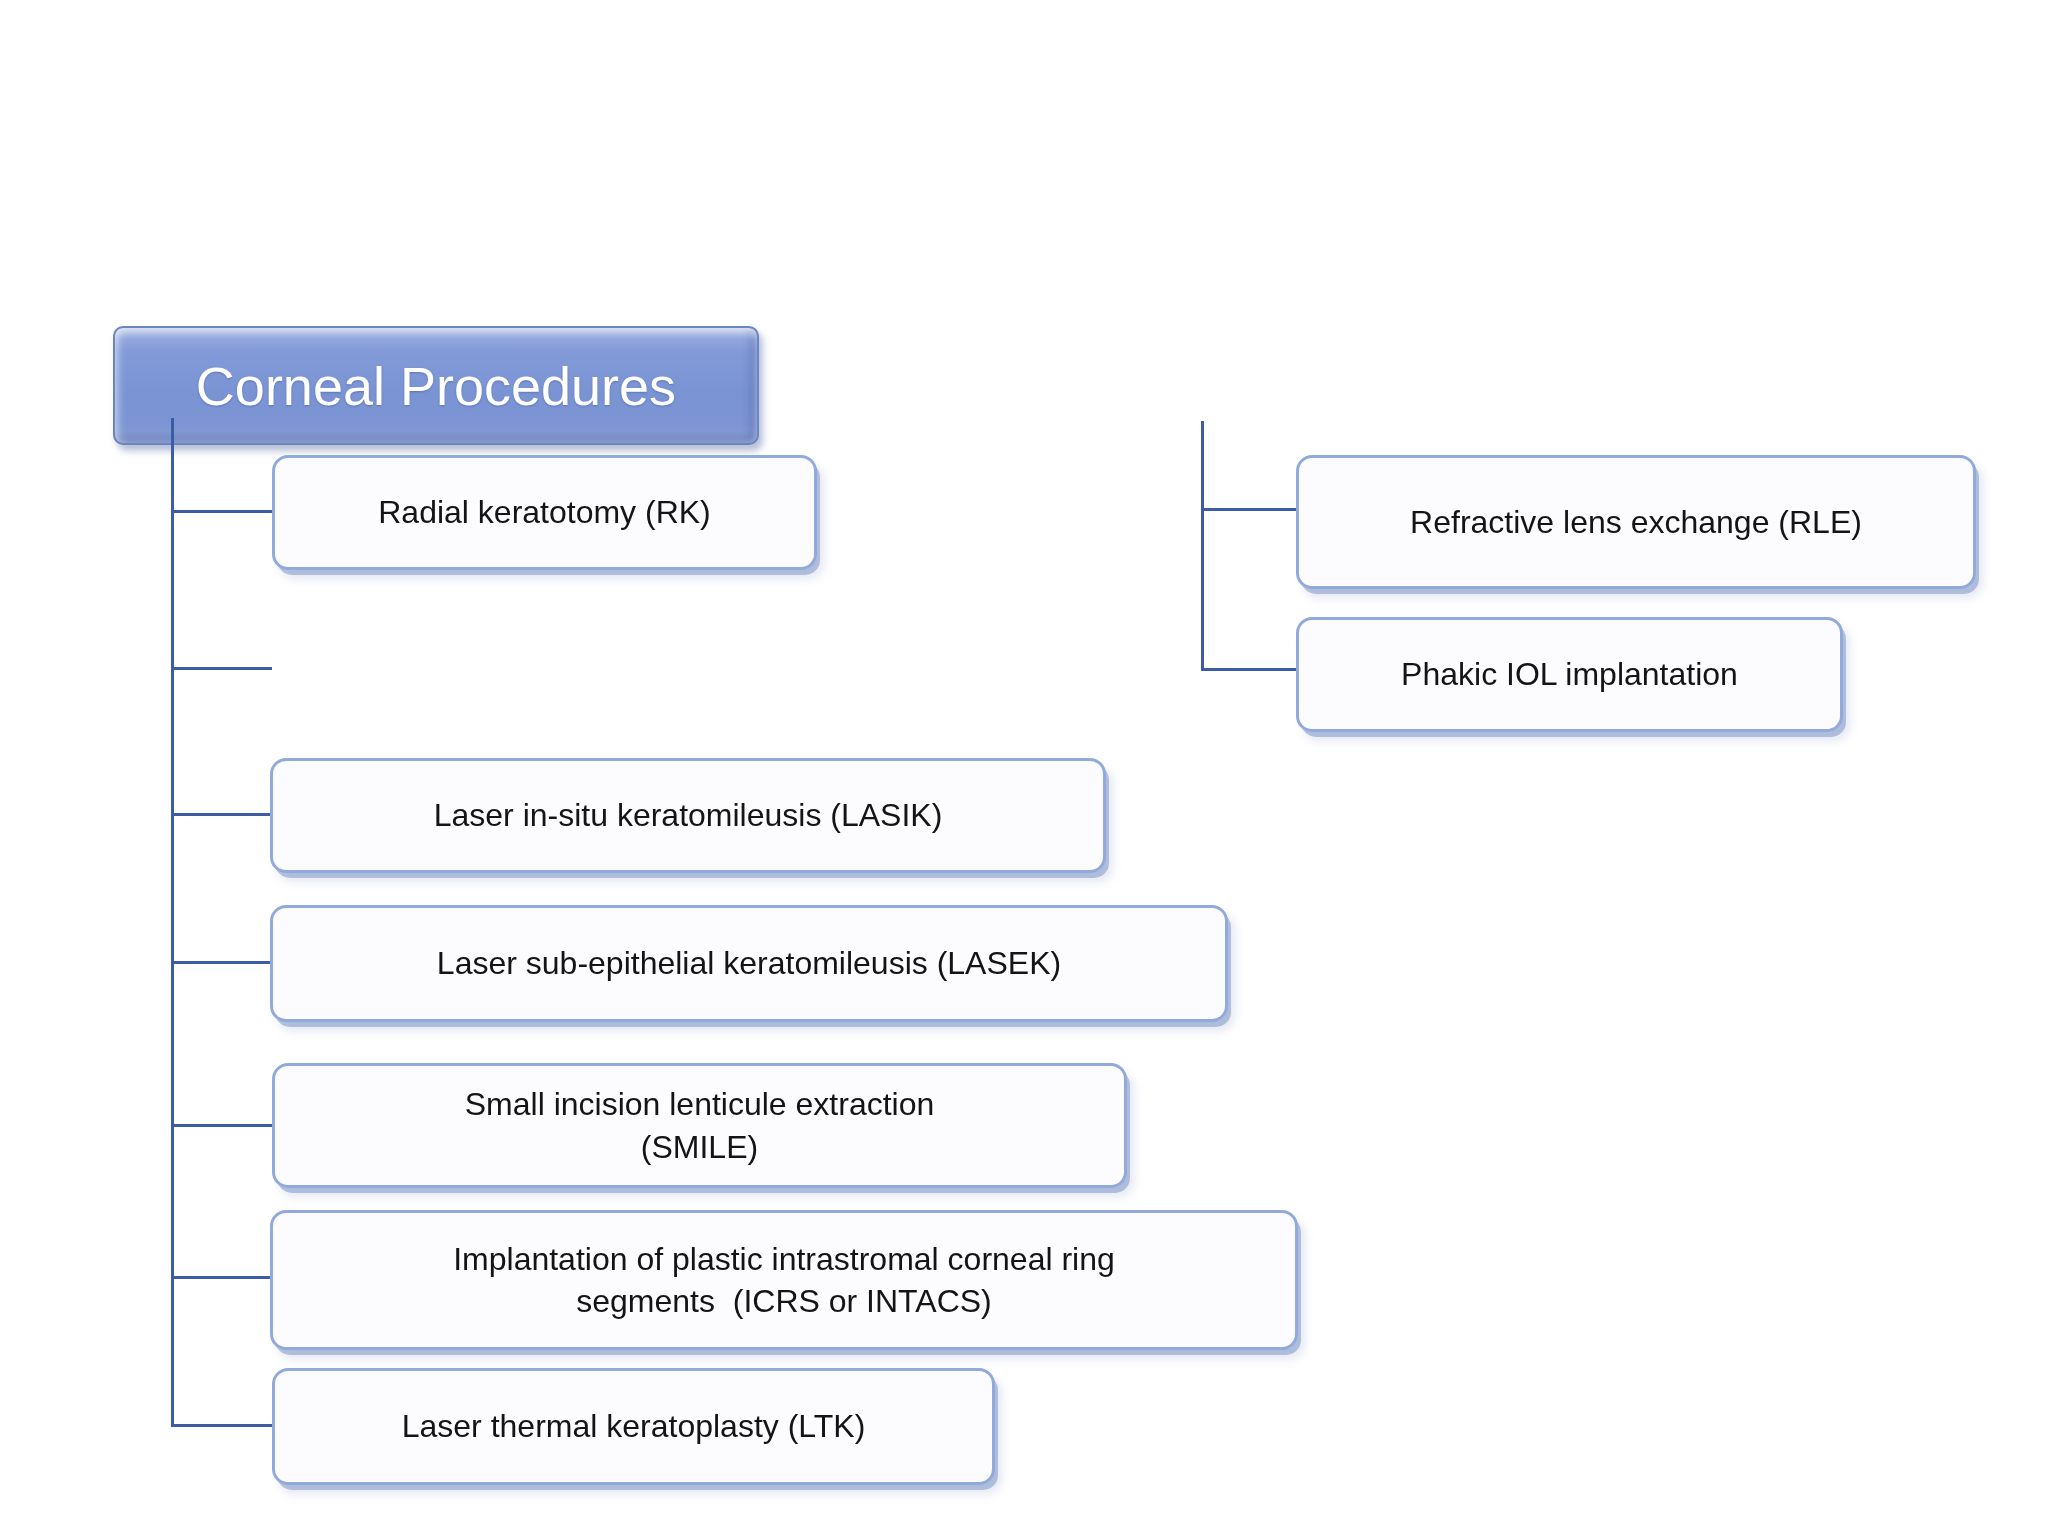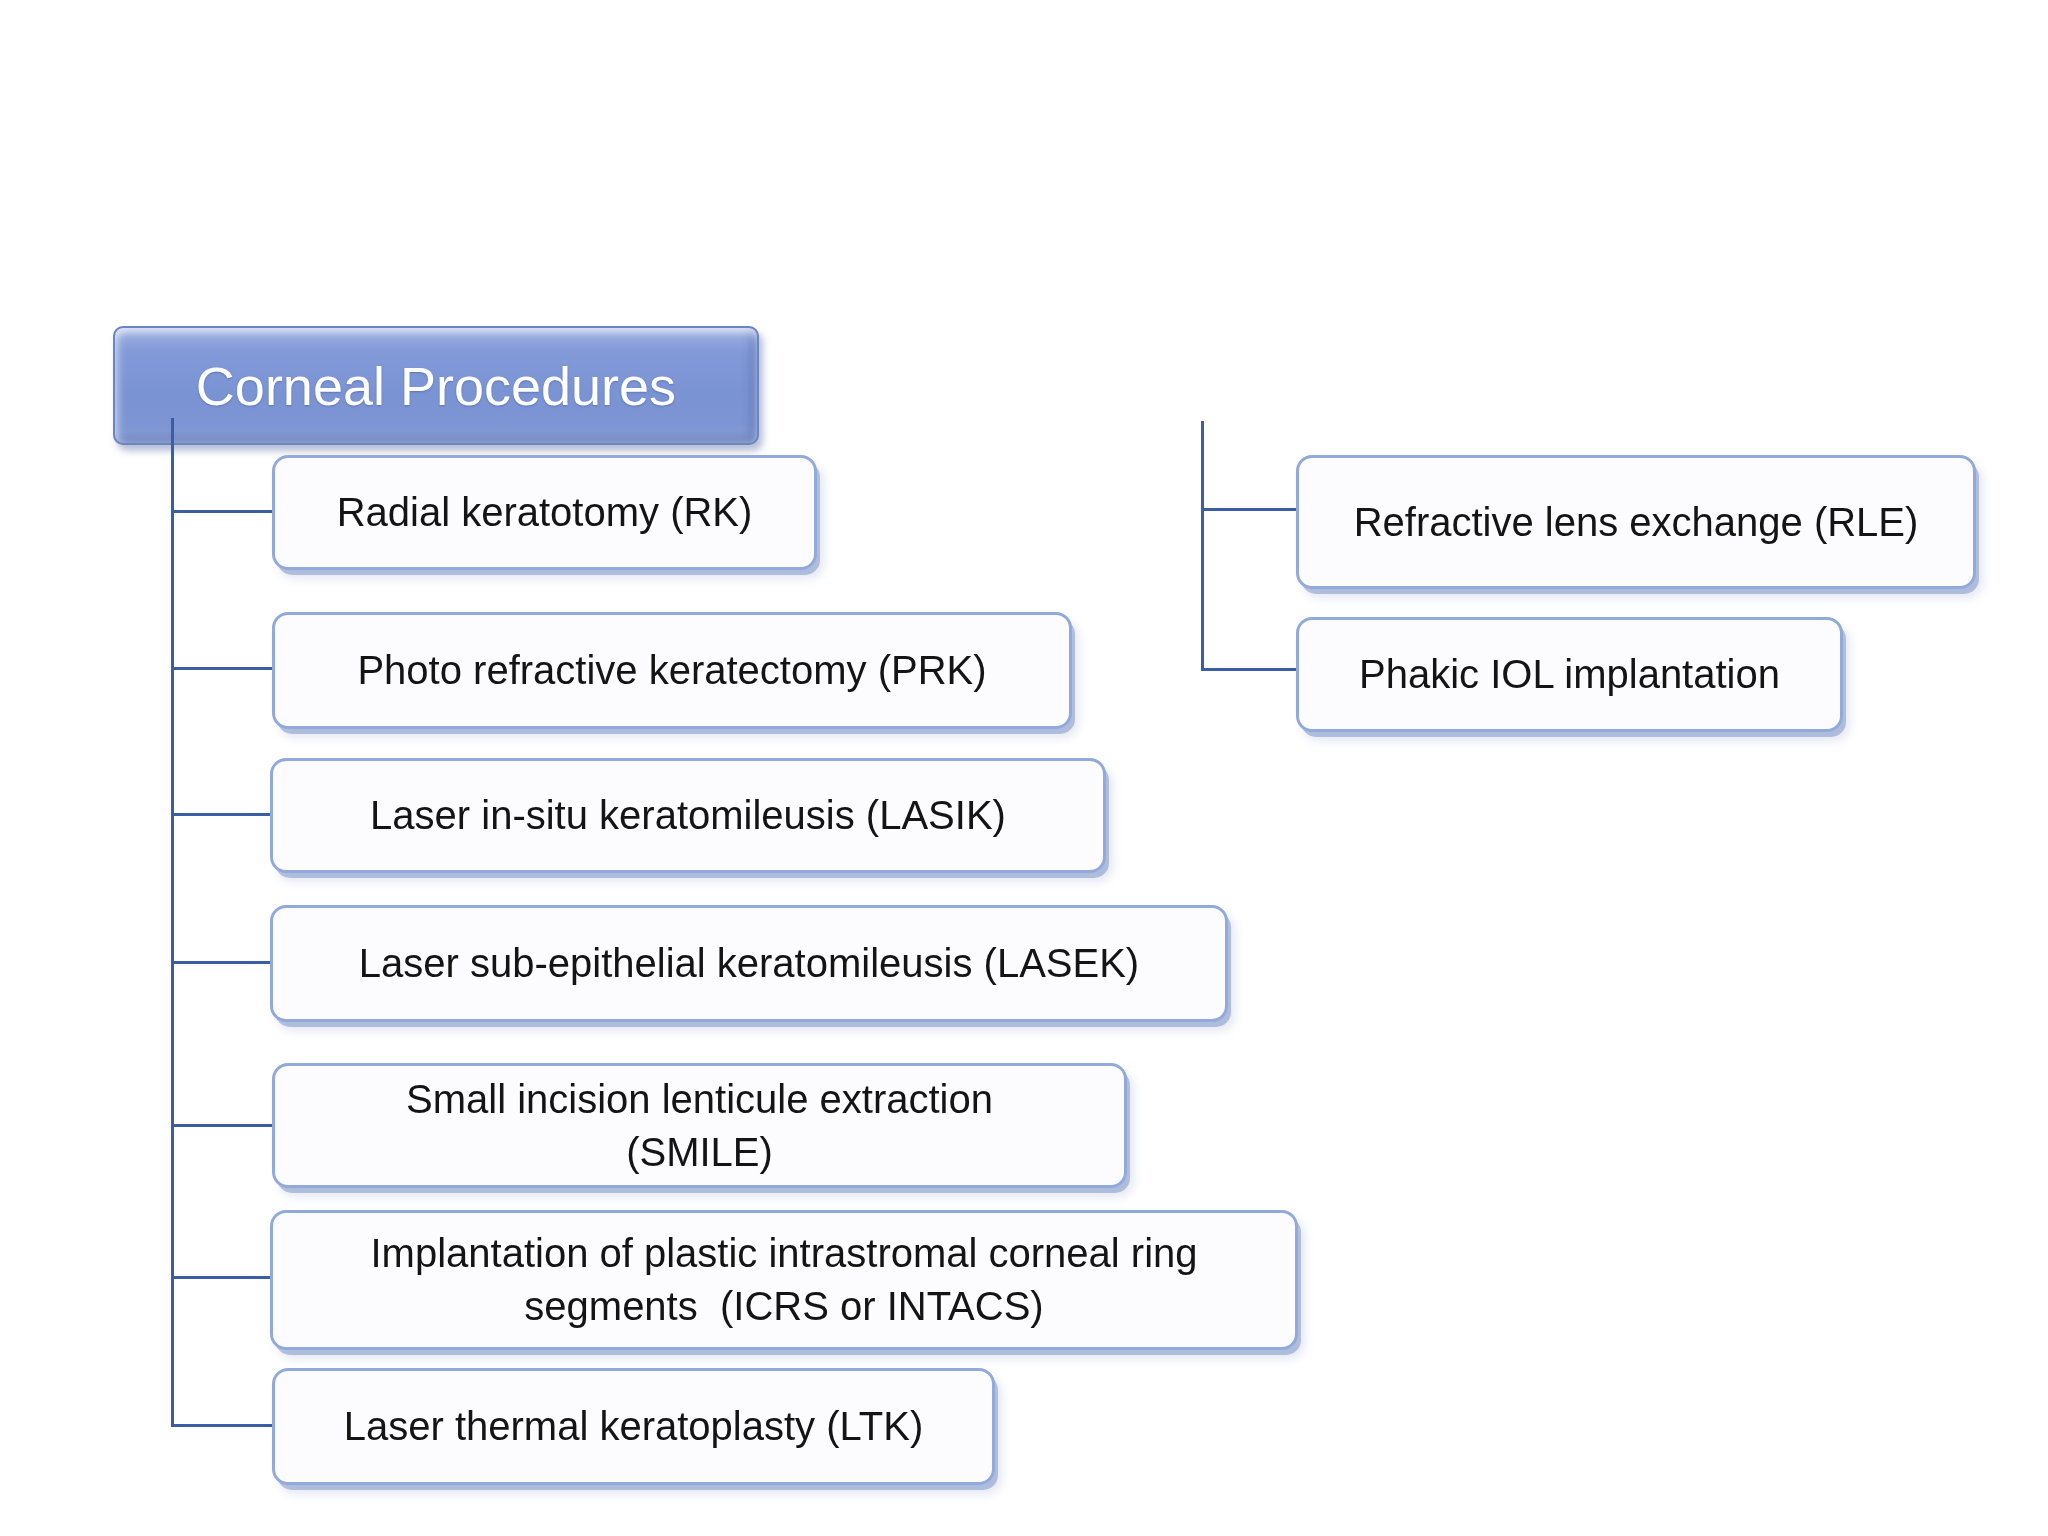--- a/index.html
+++ b/index.html
@@ -40,21 +40,21 @@
   
   .node{
     position:absolute;
     display:flex;align-items:center;justify-content:center;
     text-align:center;
     background:var(--child-fill,#fcfbfd);
     border:3px solid var(--child-border,#92aadb);
     border-radius:16px;
     box-shadow:4px 6px 0 -1px rgba(130,152,201,.55), 7px 9px 10px rgba(130,152,201,.22);
     color:var(--child-text,#141414);
-    font-size:40px;line-height:1.32;
+    font-size:32px;line-height:1.32;
     white-space:pre-wrap;
     padding:0 12px;box-sizing:border-box;
   }
   .n-rk    {left:272px;top:455px;width:545px;height:115px;}
   .n-prk   {left:272px;top:612px;width:800px;height:117px;}
   .n-lasik {left:270px;top:758px;width:836px;height:115px;}
   .n-lasek {left:270px;top:905px;width:958px;height:117px;}
   .n-smile {left:272px;top:1063px;width:855px;height:125px;}
   .n-icrs  {left:270px;top:1210px;width:1028px;height:140px;}
   .n-ltk   {left:272px;top:1368px;width:723px;height:117px;}
@@ -92,23 +92,20 @@
   <div class="hline bl2"></div>
   <div class="hline bl3"></div>
   <div class="hline bl4"></div>
   <div class="hline bl5"></div>
   <div class="hline bl6"></div>
   <div class="hline bl7"></div>
 
   <div class="node n-rk">
     <span>Radial keratotomy (RK)</span>
   </div>
-  <div class="node n-prk">
-    <span>Photo refractive keratectomy (PRK)</span>
-  </div>
   <div class="node n-lasik">
     <span>Laser in-situ keratomileusis (LASIK)</span>
   </div>
   <div class="node n-lasek">
     <span>Laser sub-epithelial keratomileusis (LASEK)</span>
   </div>
   <div class="node n-smile">
     <span>Small incision lenticule extraction
 (SMILE)</span>
   </div>

